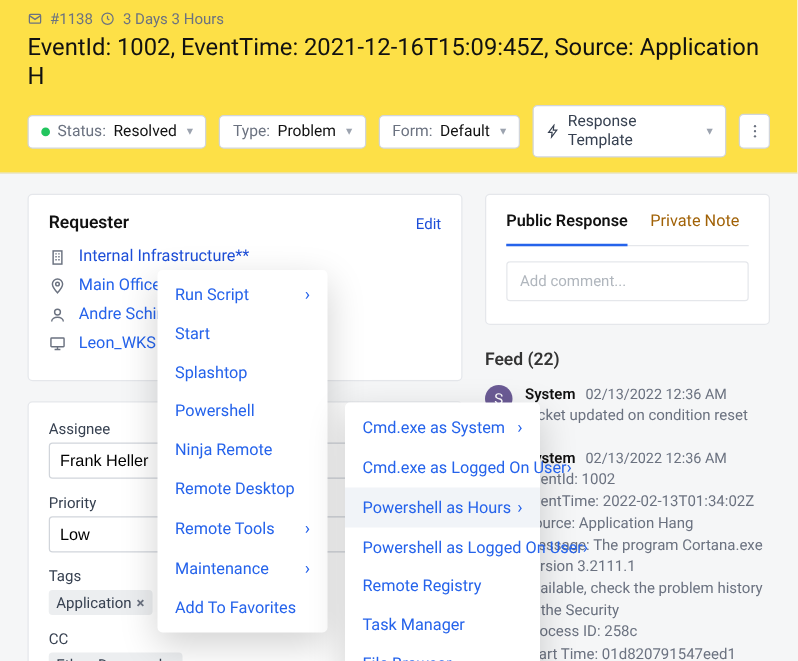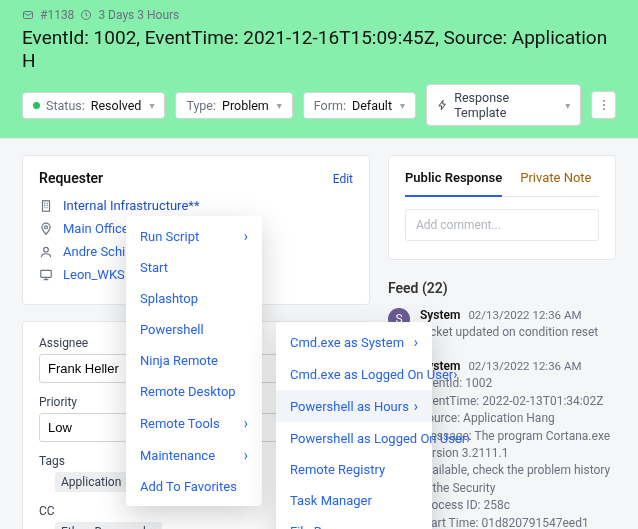--- a/index.html
+++ b/index.html
@@ -1,18 +1,18 @@
 <!DOCTYPE html>
 <html><head>
 <meta charset="utf-8">
 <style>
   * { box-sizing: border-box; margin: 0; padding: 0; }
   body { font-family: -apple-system, "Segoe UI", Roboto, Arial, sans-serif; font-size: 13px; color: #333; background: #f5f6f7; width: 638px; height: 529px; overflow: hidden; }
 
-  .topbar { background: #86efac; padding: 8px 22px 12px 22px; border-bottom: 1px solid #e5e7eb; }
+  .topbar { background: #fde047; padding: 8px 22px 12px 22px; border-bottom: 1px solid #e5e7eb; }
   .meta-line { display: flex; align-items: center; gap: 6px; color: #6b7280; font-size: 12px; margin-bottom: 4px; }
   .meta-line svg { flex-shrink: 0; }
   .title { font-size: 19px; font-weight: 400; color: #111; margin-bottom: 12px; }
 
   .pill-row { display: flex; gap: 10px; align-items: center; }
   .pill { display: inline-flex; align-items: center; gap: 6px; border: 1px solid #d1d5db; border-radius: 4px; background: #fff; padding: 5px 10px; font-size: 12.5px; color: #374151; cursor: pointer; }
   .pill-label { color: #6b7280; }
   .pill-value { color: #111; }
   .status-dot { width: 7px; height: 7px; border-radius: 50%; background: #22c55e; }
   .caret { color: #9ca3af; font-size: 10px; margin-left: 2px; }
@@ -29,21 +29,21 @@
 
   .req-row { display: flex; align-items: center; gap: 10px; margin-bottom: 8px; }
   .req-row svg { flex-shrink: 0; color: #6b7280; }
   .link { color: #2563eb; cursor: pointer; }
   .link-bold { color: #1d4ed8; font-weight: 400; }
 
   .field-block { margin-bottom: 12px; }
   .field-label { font-size: 12px; color: #374151; margin-bottom: 4px; }
   .field-input { width: 100%; border: 1px solid #d1d5db; border-radius: 3px; padding: 6px 8px; font-size: 13px; background: #fff; }
 
-  .tag { display: inline-flex; align-items: center; gap: 4px; background: #eceef0; border-radius: 3px; padding: 3px 6px; font-size: 12px; color: #374151; margin-left: 16px; }
+  .tag { display: inline-flex; align-items: center; gap: 4px; background: #eceef0; border-radius: 3px; padding: 3px 6px; font-size: 12px; color: #374151; }
   .tag .x { cursor: pointer; font-weight: bold; color: #6b7280; }
 
   
   .tabs { display: flex; gap: 18px; border-bottom: 1px solid #e5e7eb; margin-bottom: 12px; }
   .tab { padding-bottom: 10px; font-size: 13px; color: #a16207; cursor: pointer; }
   .tab.active { color: #111; font-weight: 600; border-bottom: 2px solid #2563eb; margin-bottom: -1px; }
   .comment-box { width: 100%; border: 1px solid #e5e7eb; border-radius: 3px; padding: 8px 10px; color: #b0b6bd; font-size: 12px; background: #fff; }
 
   .feed-title { font-size: 14px; font-weight: 600; margin: 20px 0 12px 0; }
   .feed-item { display: flex; gap: 10px; margin-bottom: 18px; }

